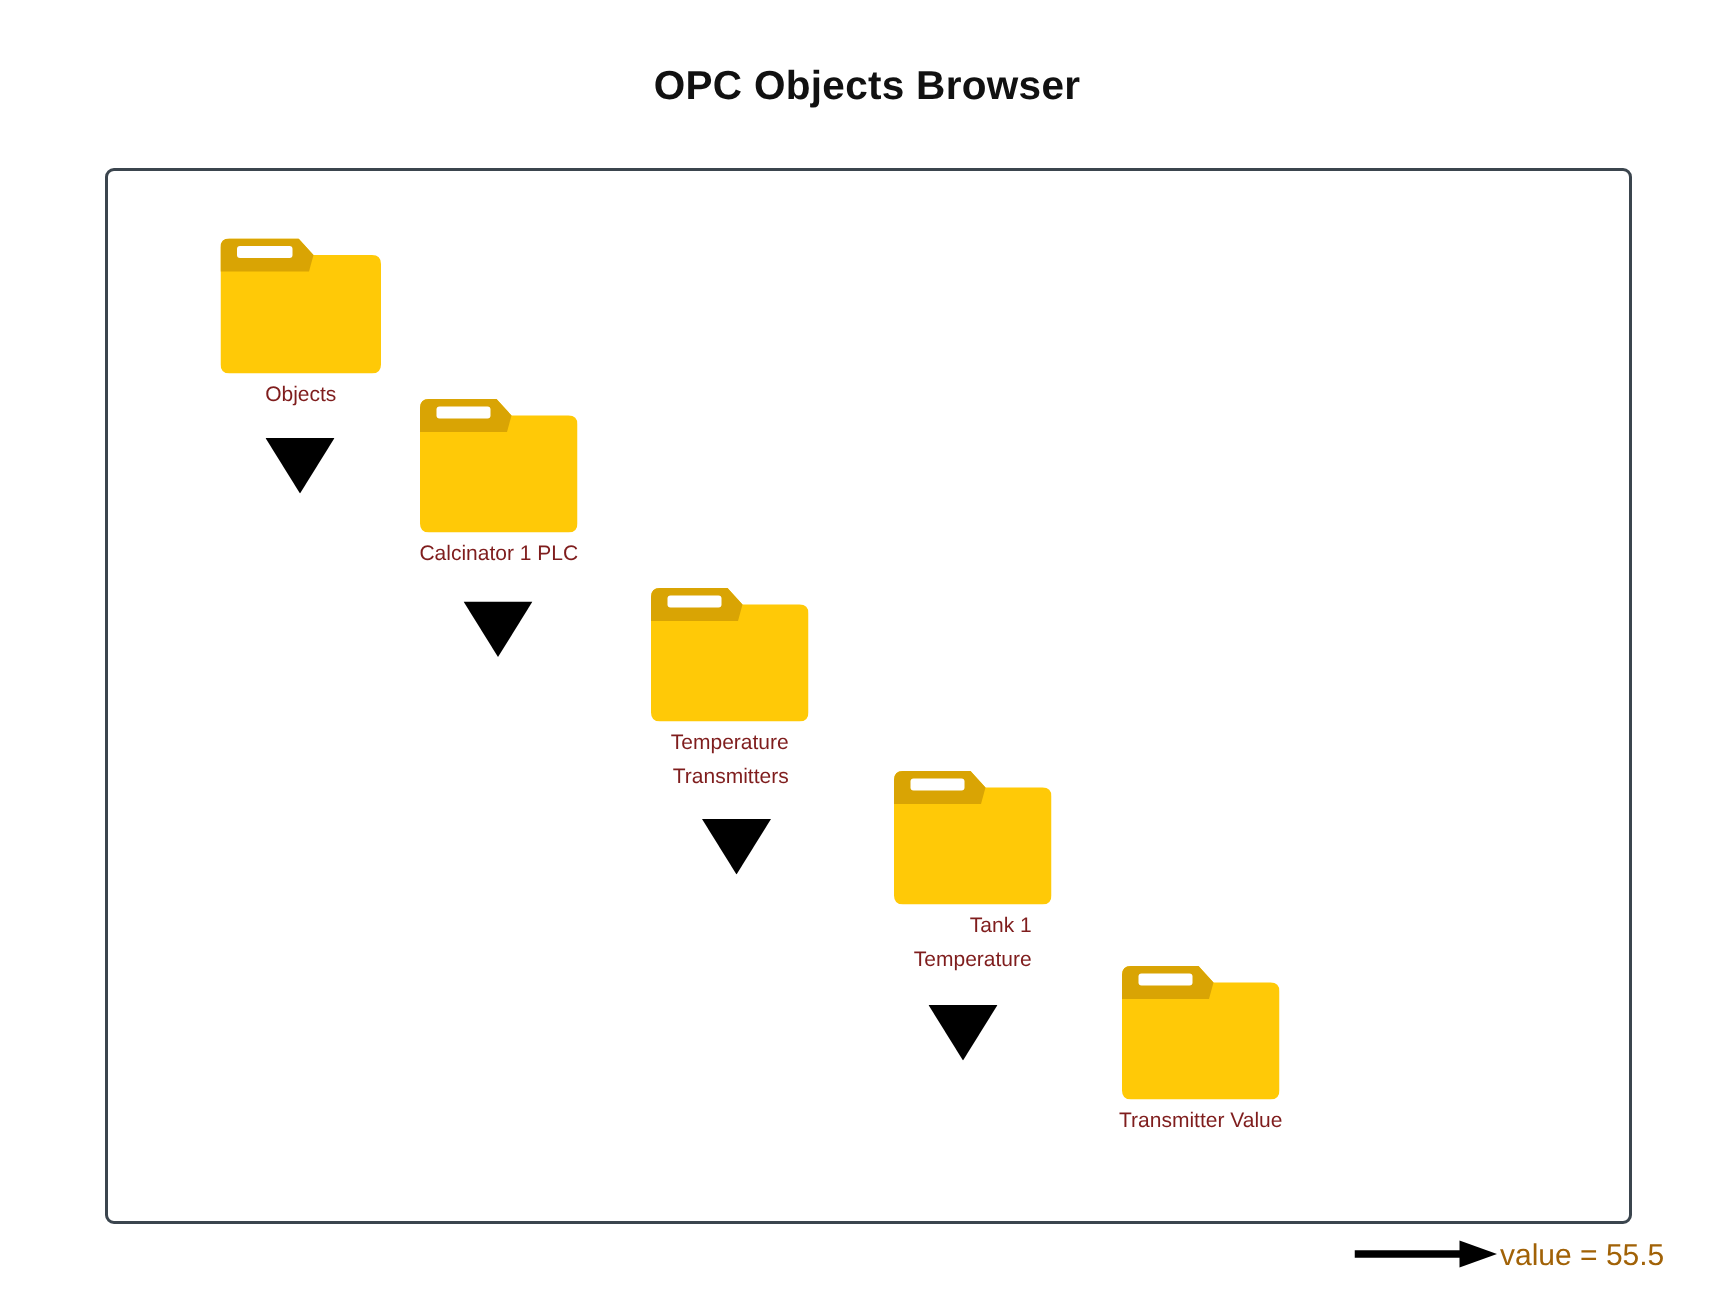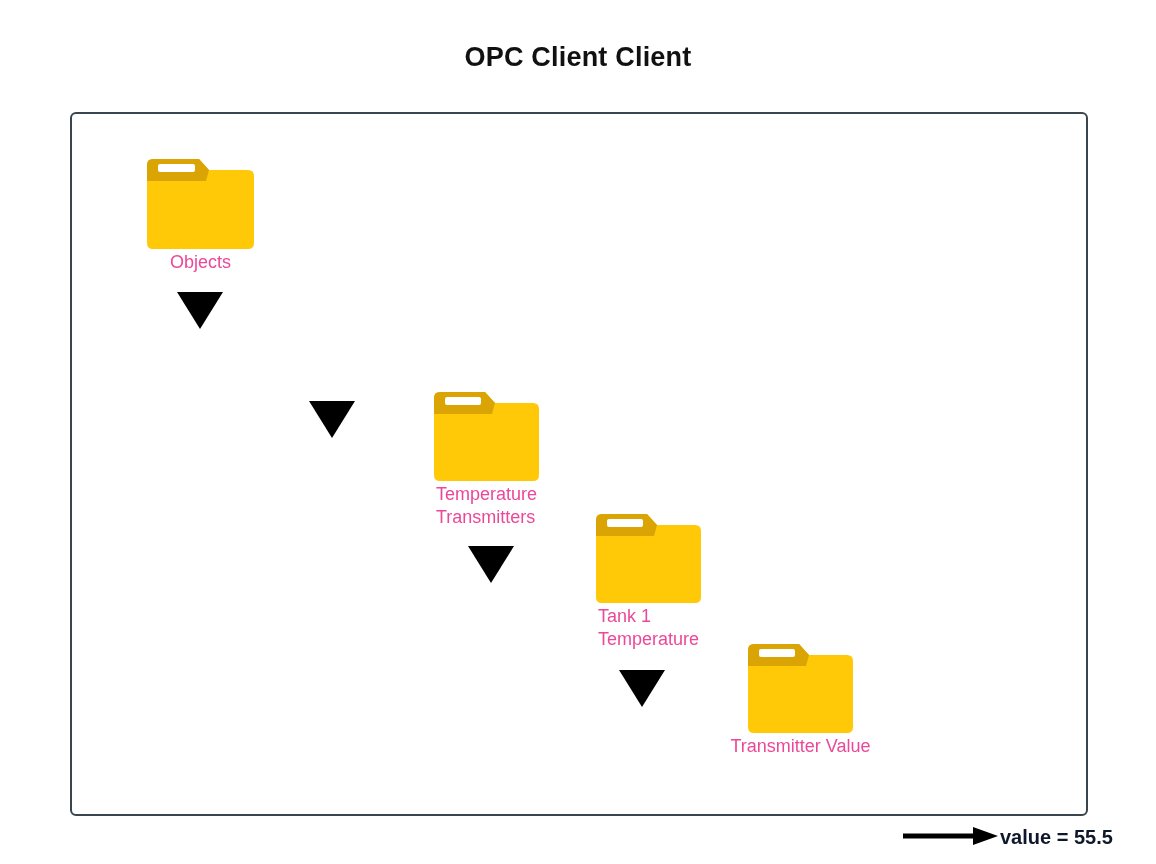--- a/index.html
+++ b/index.html
@@ -45,70 +45,77 @@
   }
   .folder-icon {
     display: block;
   }
   .node-label {
     position: absolute;
     top: 100%;
     left: 50%;
     transform: translateX(-50%);
     margin-top: 2px;
-    font-size: 18px;
+    font-size: 14px;
     line-height: 23px;
-    color: #ec4899;
+    color: #7f1d1d;
     white-space: pre;
-    text-align: left;
+    text-align: right;
   }
 
   
   .down-arrow {
     position: absolute;
   }
 
   
   #value-arrow {
     position: absolute;
     left: 831px;
     top: 710px;
   }
   #value-text {
     position: absolute;
     left: 928px;
     top: 712px;
     font-size: 20px;
-    color: #0f172a;
+    color: #a16207;
     white-space: pre;
-    font-weight: bold;
   }
 </style>
 </head>
 <body>
 
-<div id="page-title">OPC Client Client</div>
+<div id="page-title">OPC Objects Browser</div>
 
 <div id="canvas-frame">
 
   <div class="node" style="left:75px; top:45px; width:107px; height:90px;">
     <svg class="folder-icon" width="107" height="90" viewBox="0 0 107 90">
       <path d="M0,6 Q0,0 6,0 L52,0 L62,11 L101,11 Q107,11 107,17 L107,84 Q107,90 101,90 L6,90 Q0,90 0,84 Z" fill="#FFC907"></path>
       <path d="M0,6 Q0,0 6,0 L52,0 L62,11 L59,22 L0,22 Z" fill="#D9A404"></path>
       <rect x="11" y="5" width="37" height="8" rx="2" fill="#FFFFFF"></rect>
     </svg>
     <div class="node-label">Objects</div>
   </div>
 
   <div class="down-arrow" style="left:105px; top:178px;">
     <svg width="46" height="37" viewBox="0 0 46 37">
       <polygon points="0,0 46,0 23,37" fill="#000000"></polygon>
     </svg>
   </div>
 
+  <div class="node" style="left:208px; top:152px; width:105px; height:89px;">
+    <svg class="folder-icon" width="105" height="89" viewBox="0 0 105 89">
+      <path d="M0,6 Q0,0 6,0 L51,0 L61,11 L99,11 Q105,11 105,17 L105,83 Q105,89 99,89 L6,89 Q0,89 0,83 Z" fill="#FFC907"></path>
+      <path d="M0,6 Q0,0 6,0 L51,0 L61,11 L58,22 L0,22 Z" fill="#D9A404"></path>
+      <rect x="11" y="5" width="36" height="8" rx="2" fill="#FFFFFF"></rect>
+    </svg>
+    <div class="node-label">Calcinator 1 PLC</div>
+  </div>
 
   <div class="down-arrow" style="left:237px; top:287px;">
     <svg width="46" height="37" viewBox="0 0 46 37">
       <polygon points="0,0 46,0 23,37" fill="#000000"></polygon>
     </svg>
   </div>
 
   <div class="node" style="left:362px; top:278px; width:105px; height:89px;">
     <svg class="folder-icon" width="105" height="89" viewBox="0 0 105 89">
       <path d="M0,6 Q0,0 6,0 L51,0 L61,11 L99,11 Q105,11 105,17 L105,83 Q105,89 99,89 L6,89 Q0,89 0,83 Z" fill="#FFC907"></path>

